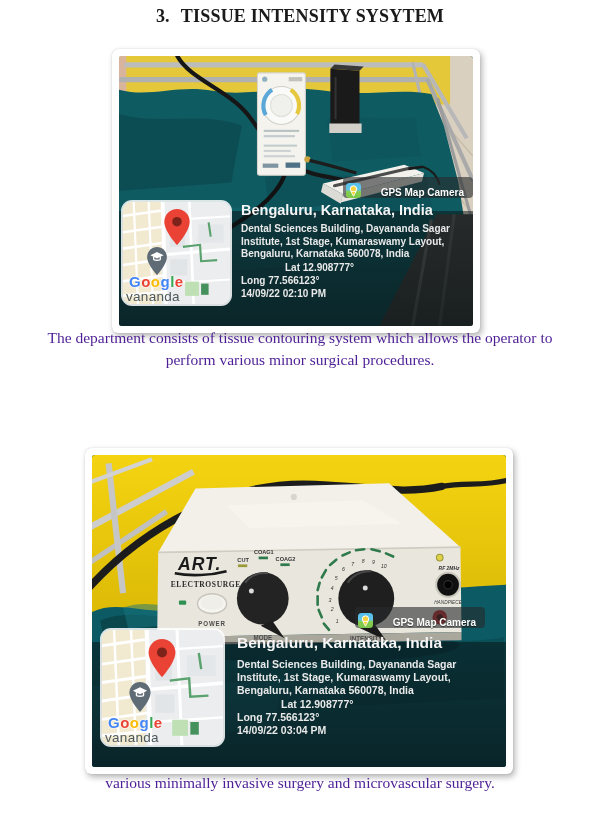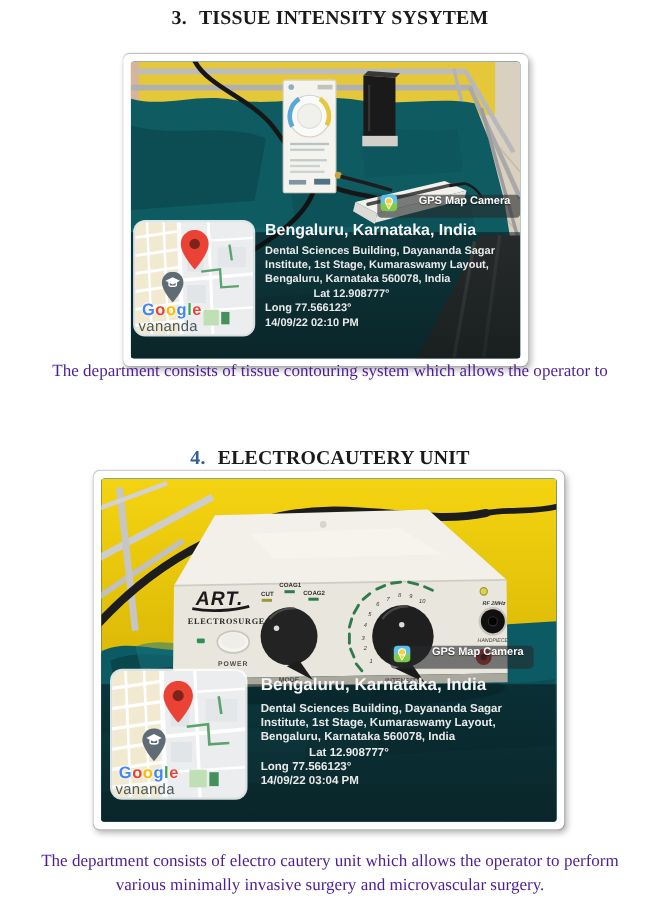--- a/index.html
+++ b/index.html
@@ -27,21 +27,21 @@
     position:relative; width:100%; height:100%; border-radius:3px; overflow:hidden;
     background:#0c5660;
   }
   .scene { position:absolute; left:0; top:0; width:100%; height:100%; display:block; }
   
   .gps-overlay {
     position:absolute; left:0; right:0; bottom:0;
     background:linear-gradient(rgba(9,17,19,0.50), rgba(9,17,19,0.72));
   }
   .gps-badge {
-    position:absolute; display:flex; align-items:flex-start; gap:20px;
+    position:absolute; display:flex; align-items:flex-end; gap:20px;
     background:rgba(38,42,44,0.60); border-radius:4px; height:21px;
     padding:0 9px 0 3px; box-sizing:border-box;
   }
   .badge-icon {
     width:15px; height:15px; border-radius:3.5px; flex:0 0 auto;
     background:linear-gradient(180deg,#55bfee 0%,#63c4e2 45%,#85cf4f 58%,#7cc649 100%);
   }
   .badge-icon svg { display:block; width:15px; height:15px; }
   .badge-label {
     color:#ffffff; font:700 10px "Liberation Sans", sans-serif; white-space:nowrap;
@@ -217,27 +217,25 @@
         <div class="gps-line">Bengaluru, Karnataka 560078, India</div>
         <div class="gps-line spaced">Lat 12.908777°</div>
         <div class="gps-line">Long 77.566123°</div>
         <div class="gps-line">14/09/22 02:10 PM</div>
       </div>
     </div>
   </div>
 
   <div class="doc-caption" style="top:327px;">
     <div>The department consists of tissue contouring system which allows the operator to</div>
+    <div>perform various minor surgical procedures.</div>
   </div>
 
-  <div class="doc-heading h2" style="top:406px;">
-    <span class="hnum">4.</span><span>ELECTROCAUTERY UNIT</span>
-  </div>
-
-  <div class="photo-frame" style="left:85px; top:428px; width:414px; height:312px;">
+
+  <div class="photo-frame" style="left:85px; top:448px; width:414px; height:312px;">
     <div class="photo-content">
 
       <svg class="scene" viewBox="0 0 400 298" preserveAspectRatio="none">
         <defs>
           <linearGradient id="yg" x1="0" y1="0" x2="0" y2="1">
             <stop offset="0" stop-color="#f4d411"></stop>
             <stop offset="1" stop-color="#dcba07"></stop>
           </linearGradient>
         </defs>
         <rect width="400" height="298" fill="#0c5660"></rect>
@@ -402,17 +400,16 @@
         <div class="gps-line">Institute, 1st Stage, Kumaraswamy Layout,</div>
         <div class="gps-line">Bengaluru, Karnataka 560078, India</div>
         <div class="gps-line spaced">Lat 12.908777°</div>
         <div class="gps-line">Long 77.566123°</div>
         <div class="gps-line">14/09/22 03:04 PM</div>
       </div>
     </div>
   </div>
 
   <div class="doc-caption" style="top:772px;">
-    <div>The department consists of electro cautery unit which allows the operator to perform</div>
     <div>various minimally invasive surgery and microvascular surgery.</div>
   </div>
 
 </div>
 
 </body></html>

